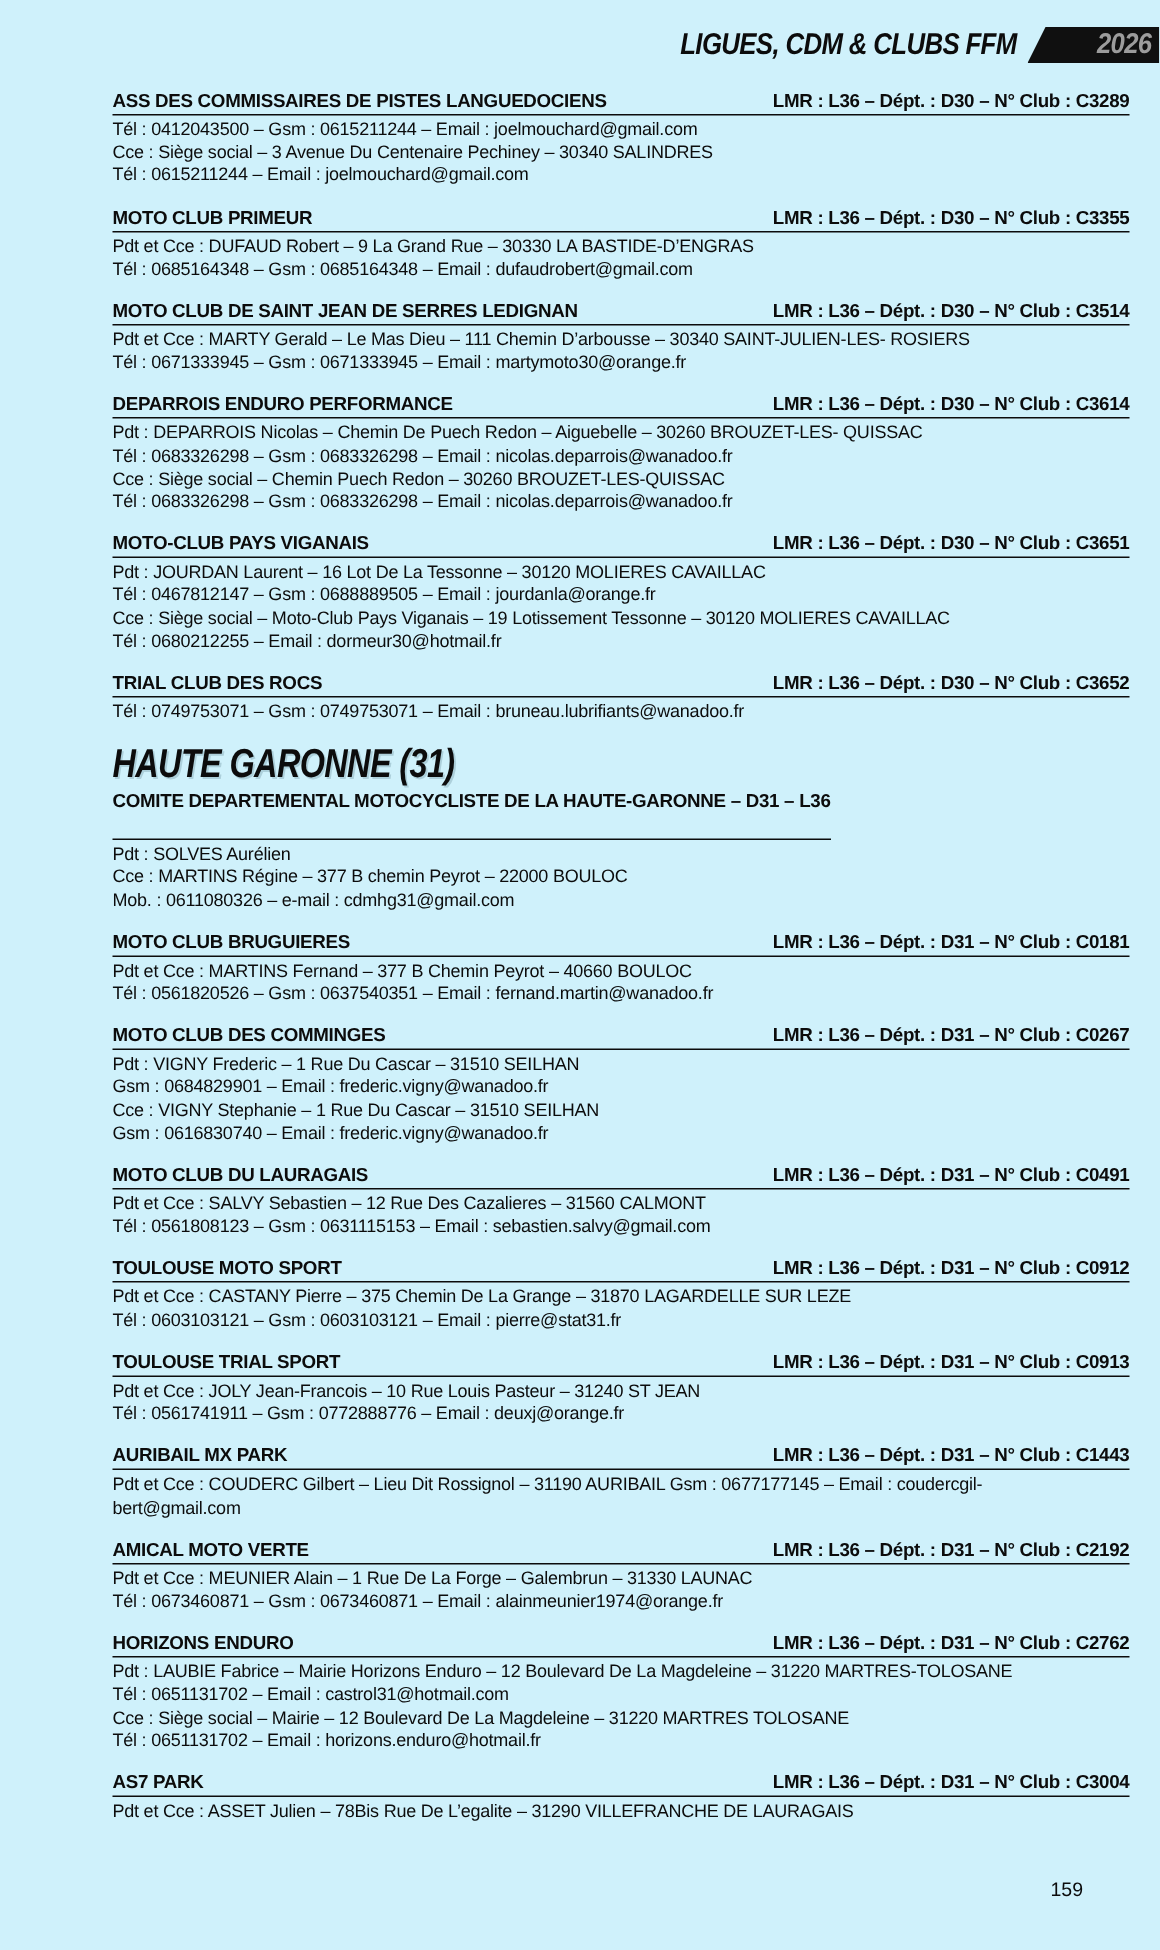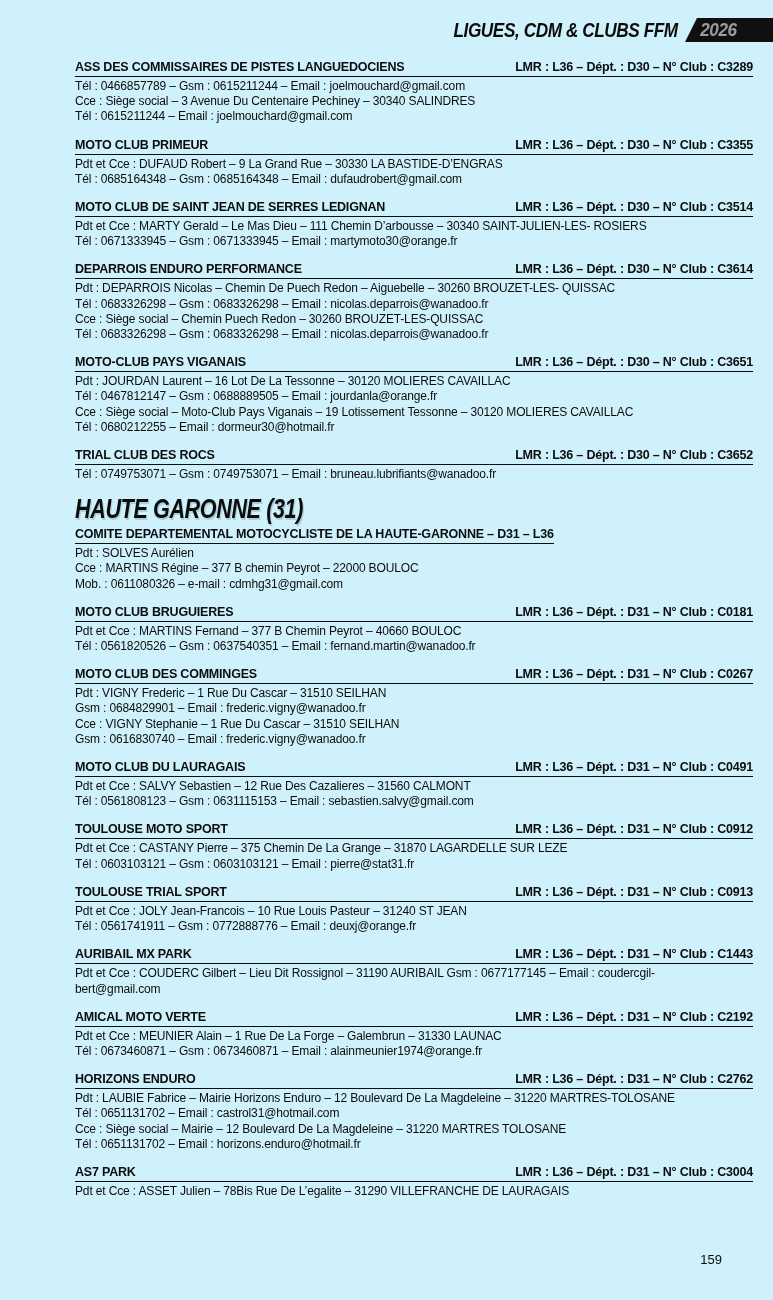--- a/index.html
+++ b/index.html
@@ -20,21 +20,21 @@
   .masthead-title {
     position: absolute; right: 95px; top: 1px;
     font-size: 20px; font-weight: bold; font-style: italic;
     letter-spacing: -0.5px; white-space: nowrap;
     transform: scaleX(0.86); transform-origin: right center;
   }
   .year-badge {
     position: absolute; right: 0; top: 0; width: 88px; height: 24px;
     background: #101010;
     clip-path: polygon(12px 0, 100% 0, 100% 100%, 0 100%);
-    display: flex; align-items: center;
+    display: flex; align-items: center; justify-content: flex-end;
   }
   .year-badge span {
     color: #9c9c9c; font-weight: bold; font-style: italic;
     font-size: 19px; padding-left: 17px; letter-spacing: -0.5px;
     transform: scaleX(0.9); transform-origin: left center;
   }
 
   
   .content {
     position: absolute; top: 60px; left: 75px; width: 678px;
@@ -55,21 +55,21 @@
     letter-spacing: -0.5px; white-space: nowrap;
     transform: scaleX(0.8); transform-origin: left center;
     margin: 2px 0 4px 0; line-height: 28px;
     text-shadow: 1.5px 1.5px 0 rgba(70,110,125,0.25);
   }
   .committee-header {
     font-weight: bold; font-size: 12.5px; letter-spacing: -0.2px; line-height: 15px;
     margin-bottom: 2px;
   }
   .committee-header span {
-    display: inline-block; border-bottom: 1.6px solid #0c0c0c; padding-bottom: 1px;
+    display: inline-block; border-bottom: 1.6px solid #0c0c0c; padding-bottom: 17px;
   }
 
   .page-number {
     position: absolute; top: 1252px; right: 51px;
     font-size: 13px; letter-spacing: 0;
   }
 </style>
 </head>
 <body>
 
@@ -80,21 +80,21 @@
   </div>
 </div>
 
 <div class="content">
     <div class="club-block">
       <div class="club-header">
         <span>ASS DES COMMISSAIRES DE PISTES LANGUEDOCIENS</span>
         <span>LMR : L36 – Dépt. : D30 – N° Club : C3289</span>
       </div>
       <div class="club-lines">
-        <p>Tél : 0466857789 – Gsm : 0615211244 – Email : joelmouchard@gmail.com</p>
+        <p>Tél : 0412043500 – Gsm : 0615211244 – Email : joelmouchard@gmail.com</p>
         <p>Cce : Siège social – 3 Avenue Du Centenaire Pechiney – 30340 SALINDRES</p>
         <p>Tél : 0615211244 – Email : joelmouchard@gmail.com</p>
       </div>
     </div>
     <div class="club-block">
       <div class="club-header">
         <span>MOTO CLUB PRIMEUR</span>
         <span>LMR : L36 – Dépt. : D30 – N° Club : C3355</span>
       </div>
       <div class="club-lines">

